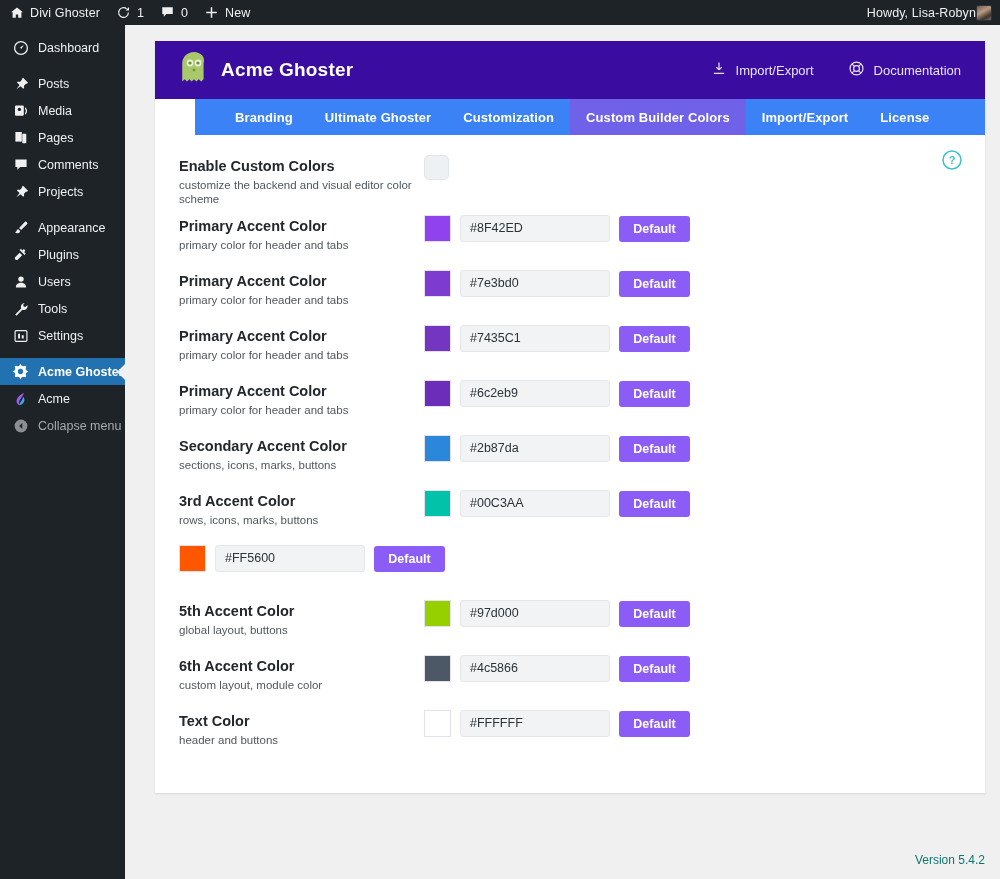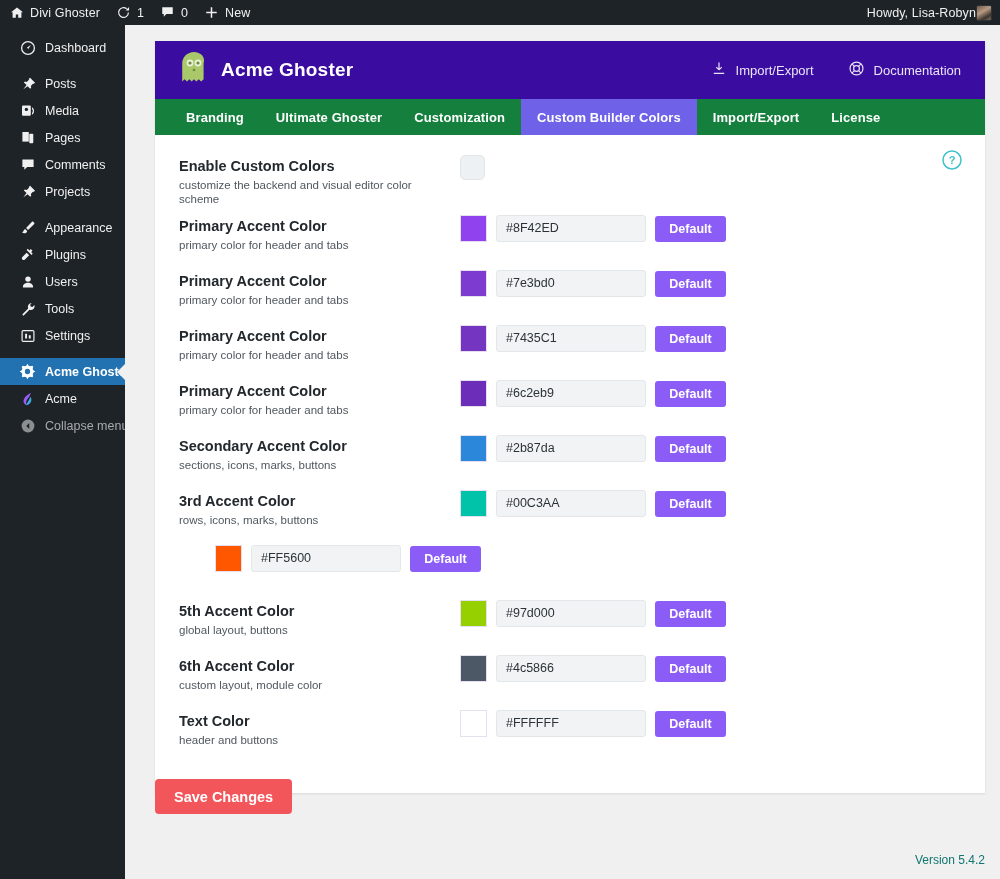--- a/index.html
+++ b/index.html
@@ -32,21 +32,21 @@
 
   
   #sidebar {
     position: absolute; top: 25px; left: 0;
     width: 125px; height: 854px;
     background: #1d2327;
   }
   .menu-item {
     position: relative;
     display: flex; align-items: center; gap: 9px;
-    height: 27px; padding-left: 19px;
+    height: 27px; padding-left: 12px;
     color: #f0f0f1; font-size: 12.5px; white-space: nowrap;
   }
   .menu-item .mi-ico { width: 17px; height: 17px; flex: 0 0 17px; display: flex; align-items: center; justify-content: center; }
   .menu-item svg { display: block; }
   .menu-item.sep-top { margin-top: 9px; }
   .menu-item.active { background: #2271b1; color: #fff; font-weight: 600; }
   .menu-item.active::after {
     content: ""; position: absolute; right: 0; top: 50%;
     transform: translateY(-50%);
     border-style: solid; border-width: 8px 8px 8px 0;
@@ -69,37 +69,37 @@
     height: 58px; background: #3b0ca0;
     display: flex; align-items: center; padding: 0 24px;
   }
   .ph-brand { display: flex; align-items: center; gap: 12px; }
   .ph-title { color: #fff; font-size: 19px; font-weight: 700; letter-spacing: .2px; }
   .ph-spacer { flex: 1 1 auto; }
   .ph-links { display: flex; align-items: center; gap: 34px; }
   .ph-link { display: flex; align-items: center; gap: 9px; color: #e9e4f7; font-size: 13px; }
 
   
-  .tabs { height: 36px; background: #15803d; display: flex; align-items: stretch; padding-left: 15px; }
+  .tabs { height: 36px; background: #3b82f6; display: flex; align-items: stretch; padding-left: 24px; margin-left: 40px; }
   .tab {
     display: flex; align-items: center; padding: 0 16px;
     color: #fff; font-size: 13px; font-weight: 700; letter-spacing: .1px;
     white-space: nowrap;
   }
   .tab.active { background: #6f62e8; }
 
   
   .pbody { padding: 18px 0 30px 0; position: relative; }
   .help-icon { position: absolute; right: 22px; top: 14px; }
 
   .row { display: flex; align-items: flex-start; padding: 0 24px; margin-bottom: 7px; min-height: 48px; }
   .row-labels { width: 245px; flex: 0 0 245px; padding-top: 4px; }
   .row-title { font-size: 14.5px; font-weight: 700; color: #23282d; line-height: 18px; }
   .row-desc { font-size: 11.5px; color: #50575e; margin-top: 3px; line-height: 14px; }
-  .row-ctl { display: flex; align-items: center; gap: 9px; padding-top: 2px; margin-left: 36px; }
+  .row-ctl { display: flex; align-items: center; gap: 9px; padding-top: 2px; }
 
   .chk { width: 25px; height: 25px; border-radius: 5px; background: #eef1f3; border: 1px solid #e2e6e9; }
   .swatch { width: 27px; height: 27px; border: 1px solid #e6dff0; }
   .hexfield {
     width: 150px; height: 27px; background: #f1f3f4; border: 1px solid #e4e7e9;
     border-radius: 3px; font-family: "Liberation Sans", sans-serif;
     font-size: 12.5px; color: #2c3338; padding: 0 9px; line-height: 25px;
   }
   .btn-default {
     height: 26px; min-width: 71px; padding: 4px 12px;
@@ -462,15 +462,14 @@
             <div class="row-ctl">
               <span class="swatch" style="background:#FFFFFF"></span>
               <div class="hexfield">#FFFFFF</div>
               <button class="btn-default">Default</button>
             </div>
           </div>
         </div>
     </div>
   </div>
 
-  <button class="save-btn">Save Changes</button>
   <div class="version">Version 5.4.2</div>
 </div>
 
 </body></html>

